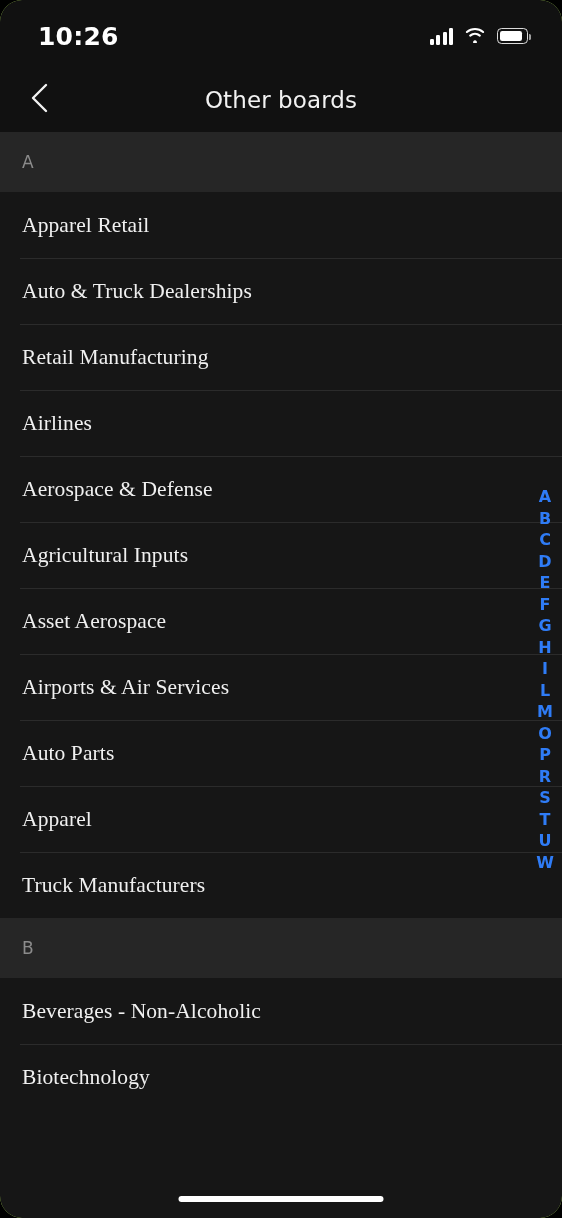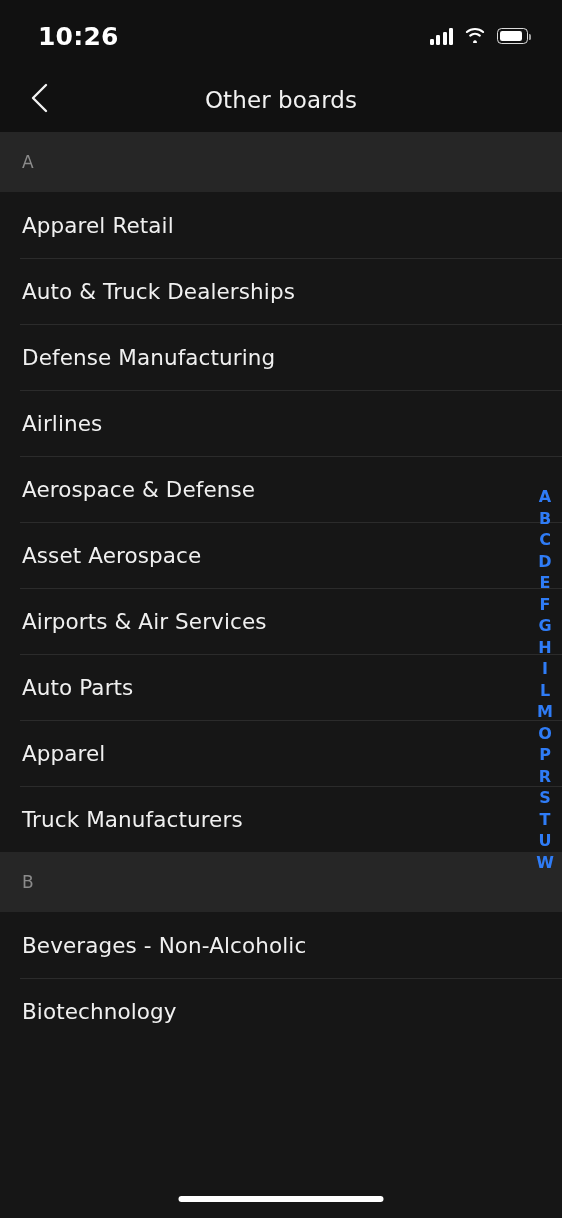--- a/index.html
+++ b/index.html
@@ -9,20 +9,21 @@
   }
   body {
     font-family: "DejaVu Sans", "Liberation Sans", sans-serif;
   }
   #phone {
     position: relative;
     width: 562px;
     height: 1218px;
     background: #bef264;
     overflow: hidden;
+    border-radius: 22px;
   }
 
   
   #status-bar {
     position: absolute;
     top: 0; left: 0;
     width: 562px;
     height: 68px;
     background: #111111;
     display: flex;
@@ -139,20 +140,21 @@
   }
   .row {
     position: relative;
     height: 66px;
     background: #161616;
     display: flex;
     align-items: center;
     padding-left: 22px;
     box-sizing: border-box;
     cursor: pointer;
+    font-family: Liberation Serif, serif;
   }
   .row-label {
     color: #f0f0f0;
     font-size: 21.5px;
     letter-spacing: 0.1px;
     white-space: nowrap;
   }
   .row + .row::before {
     content: "";
     position: absolute;
@@ -241,27 +243,30 @@
       <div class="section-header">
         <span>A</span>
       </div>
       <div class="row">
         <span class="row-label">Apparel Retail</span>
       </div>
       <div class="row">
         <span class="row-label">Auto &amp; Truck Dealerships</span>
       </div>
       <div class="row">
-        <span class="row-label">Defense Manufacturing</span>
+        <span class="row-label">Retail Manufacturing</span>
       </div>
       <div class="row">
         <span class="row-label">Airlines</span>
       </div>
       <div class="row">
         <span class="row-label">Aerospace &amp; Defense</span>
+      </div>
+      <div class="row">
+        <span class="row-label">Agricultural Inputs</span>
       </div>
       <div class="row">
         <span class="row-label">Asset Aerospace</span>
       </div>
       <div class="row">
         <span class="row-label">Airports &amp; Air Services</span>
       </div>
       <div class="row">
         <span class="row-label">Auto Parts</span>
       </div>

